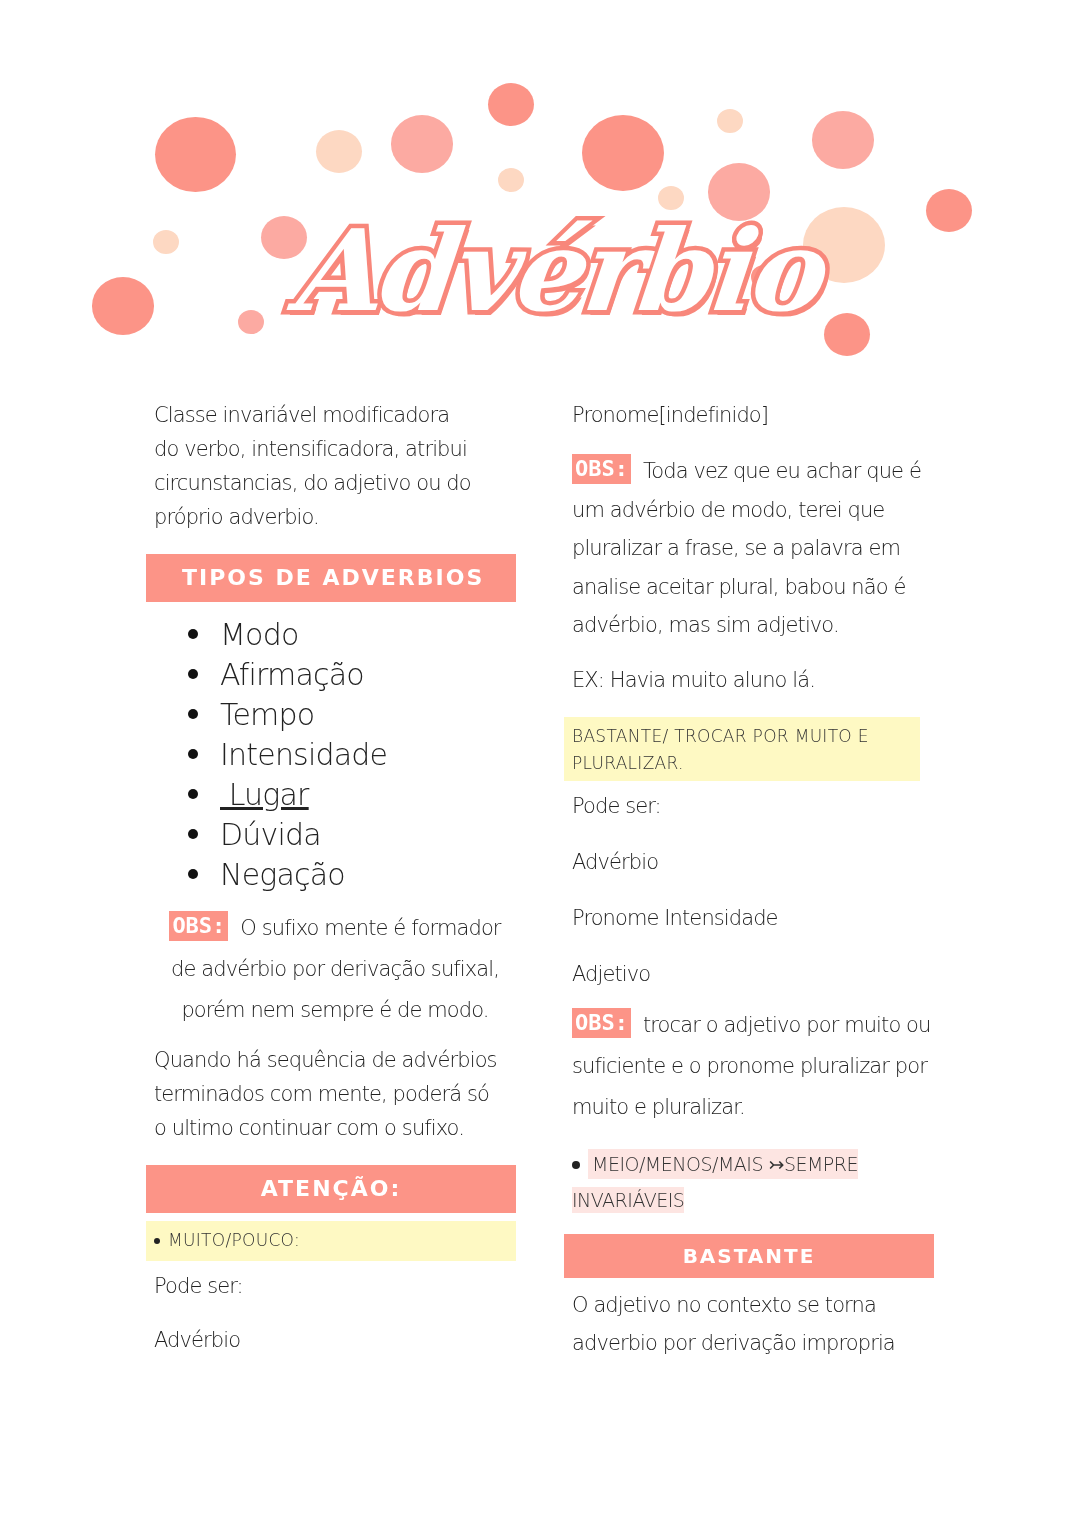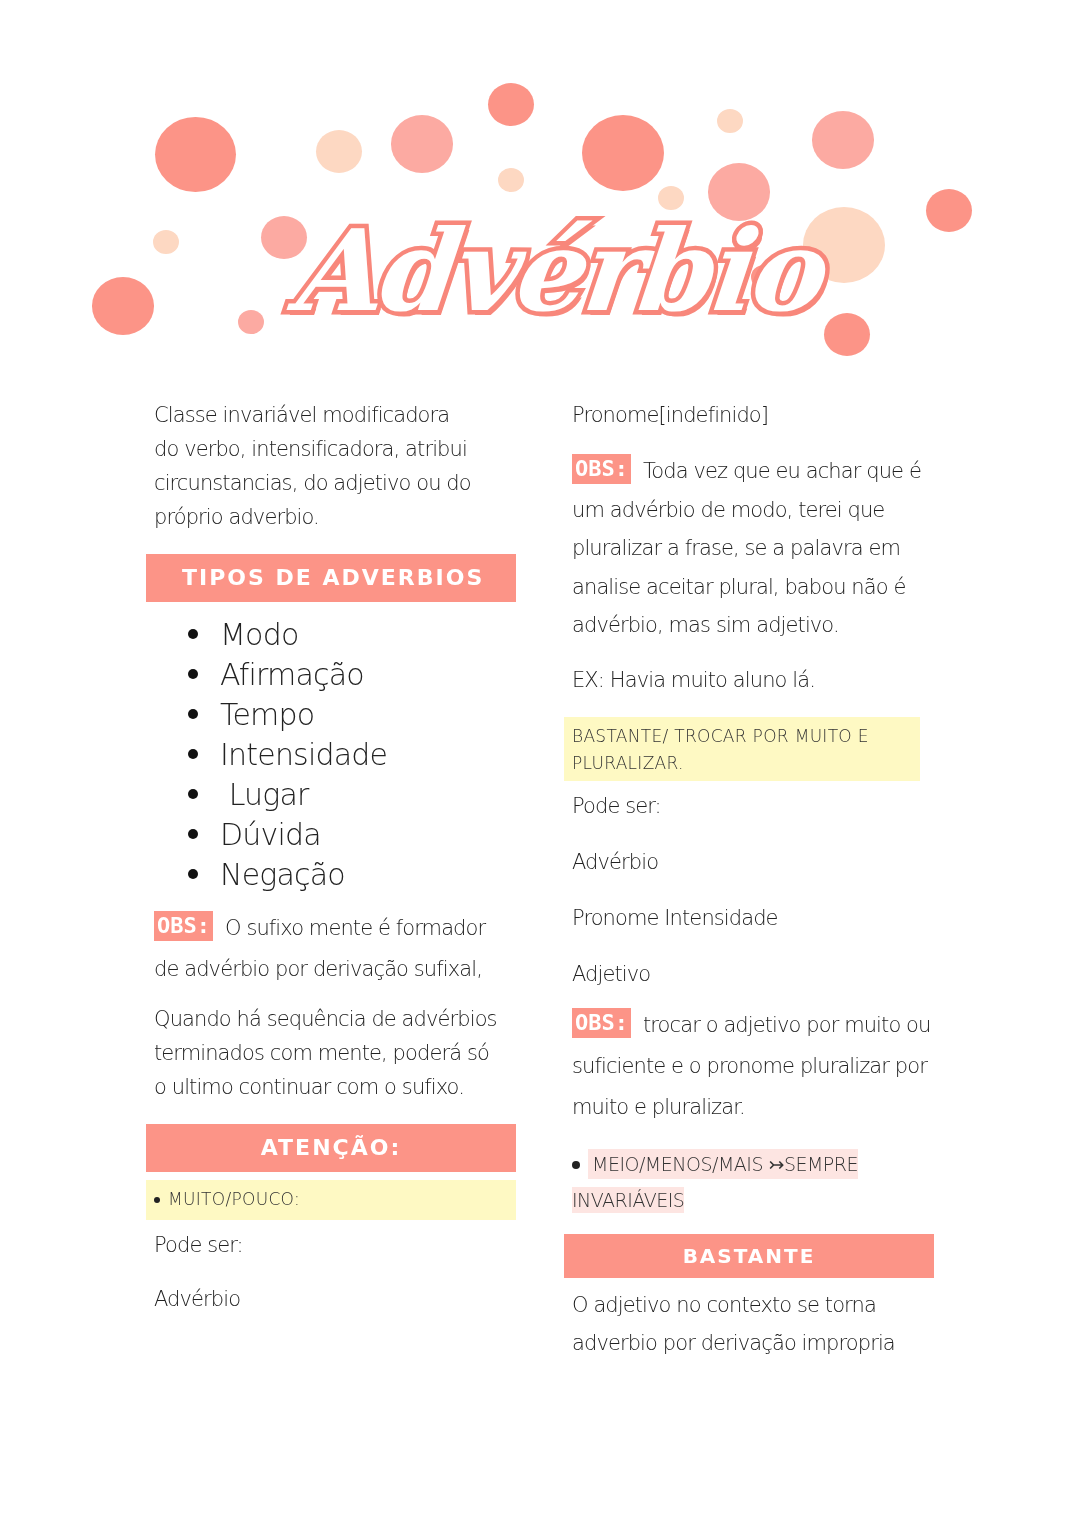--- a/index.html
+++ b/index.html
@@ -119,35 +119,36 @@
     <li>
         <span class="bullet"></span>
         <span>Tempo</span>
       </li>
     <li>
         <span class="bullet"></span>
         <span>Intensidade</span>
       </li>
     <li>
         <span class="bullet"></span>
-        <span style="white-space:pre;"> Lugar</span>
+        <span style="white-space:pre;text-decoration:underline;"> Lugar</span>
       </li>
     <li>
         <span class="bullet"></span>
         <span>Dúvida</span>
       </li>
     <li>
         <span class="bullet"></span>
         <span>Negação</span>
       </li>
   </ul>
 
-  <div class="p lh41" style="margin-top:14px;">
+  <div class="p lh41" style="margin-top:14px;text-align:center;">
     <span class="obs">OBS:</span><span>O sufixo mente é formador</span><br>
     <span>de advérbio por derivação sufixal,</span><br>
+    <span>porém nem sempre é de modo.</span>
   </div>
 
   <p class="p" style="margin-top:12px;width:350px;">Quando há sequência de advérbios terminados com mente, poderá só o ultimo continuar com o sufixo.</p>
 
   <div class="bar center-text" style="margin-top:20px;">ATENÇÃO:</div>
 
   <div class="note-box" style="margin-top:8px;height:30px;">
     <span class="small-bullet"></span><span>MUITO/POUCO:</span>
   </div>
 

